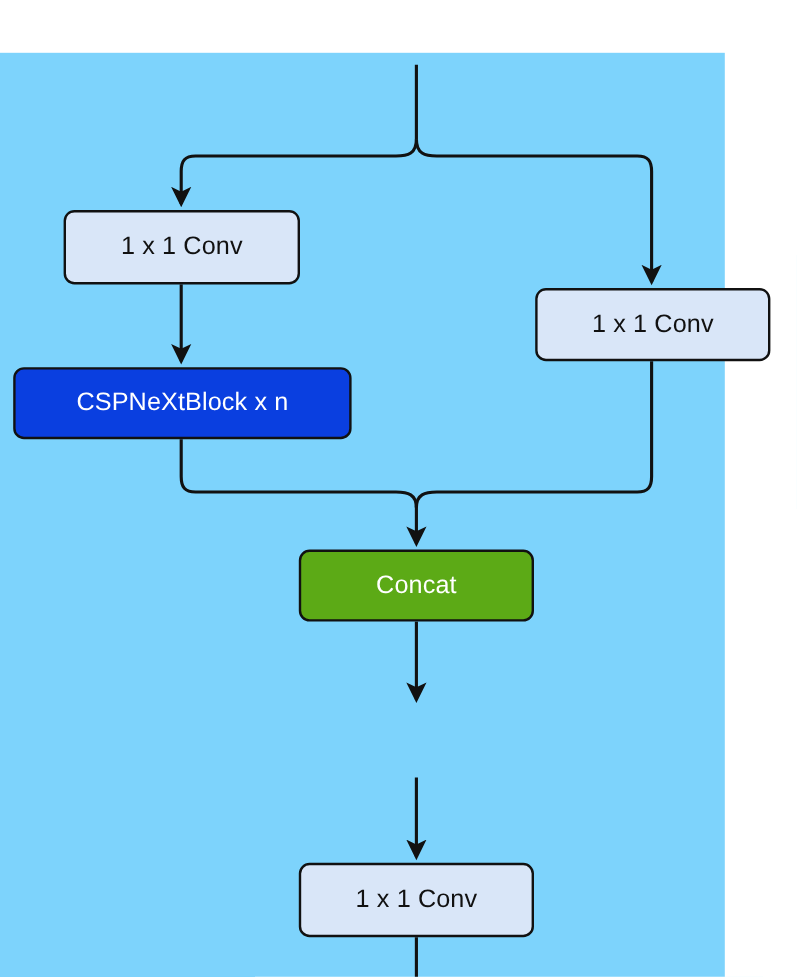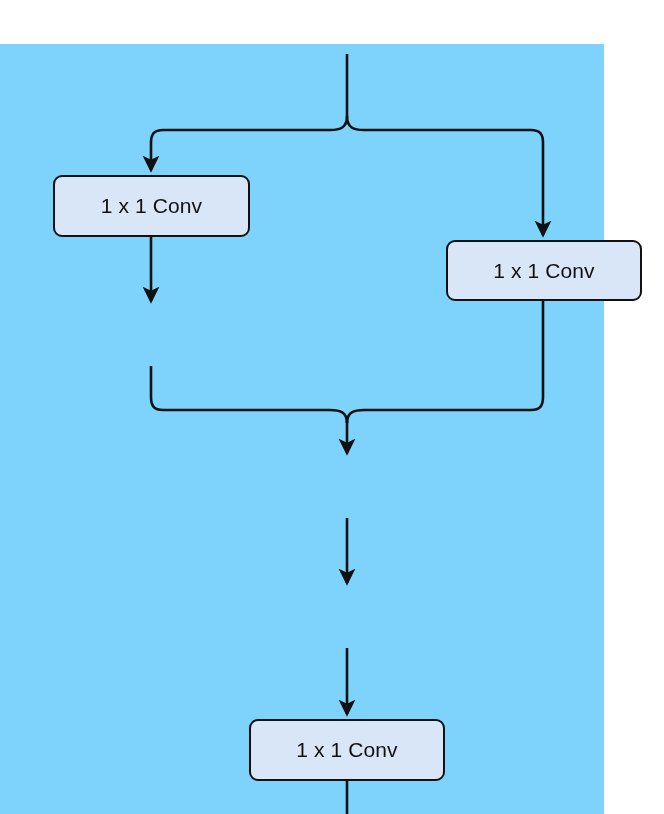--- a/index.html
+++ b/index.html
@@ -87,24 +87,30 @@
 
       <path d="M 347 737 L 347 798" marker-end="url(#arrow)"></path>
 
     </g>
   </svg>
 
   <div class="node" style="left: 53px; top: 131px; width: 197px; height: 62px; background: rgb(217, 230, 248); color: rgb(17, 17, 17); border-color: rgb(17, 17, 17);">
     <span class="node-label">1 x 1 Conv</span>
   </div>
 
+  <div class="node" style="left: 11px; top: 262px; width: 282px; height: 60px; background: rgb(10, 63, 224); color: rgb(255, 255, 255); border-color: rgb(17, 17, 17);">
+    <span class="node-label">CSPNeXtBlock x n</span>
+  </div>
 
   <div class="node" style="left: 446px; top: 196px; width: 196px; height: 61px; background: rgb(217, 230, 248); color: rgb(17, 17, 17); border-color: rgb(17, 17, 17);">
     <span class="node-label">1 x 1 Conv</span>
   </div>
 
+  <div class="node" style="left: 249px; top: 414px; width: 196px; height: 60px; background: rgb(92, 170, 22); color: rgb(255, 255, 255); border-color: rgb(17, 17, 17);">
+    <span class="node-label">Concat</span>
+  </div>
 
 
   <div class="node" style="left: 249px; top: 675px; width: 196px; height: 62px; background: rgb(217, 230, 248); color: rgb(17, 17, 17); border-color: rgb(17, 17, 17);">
     <span class="node-label">1 x 1 Conv</span>
   </div>
 
 </div>
 
 </body></html>

